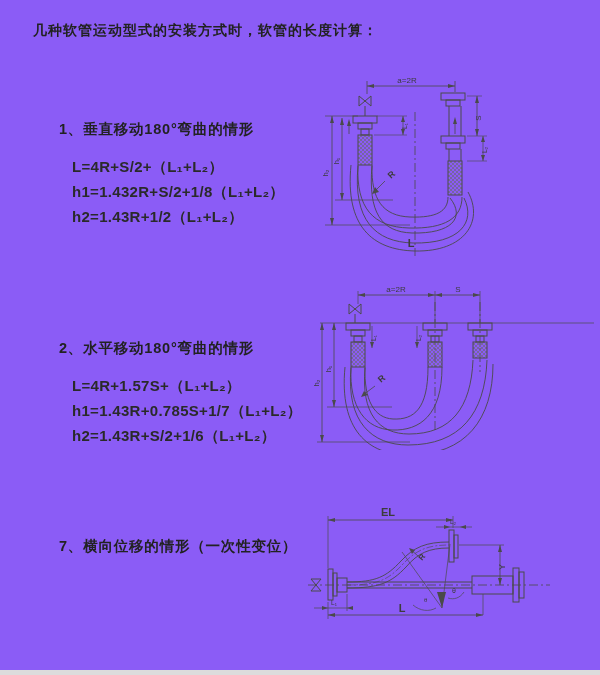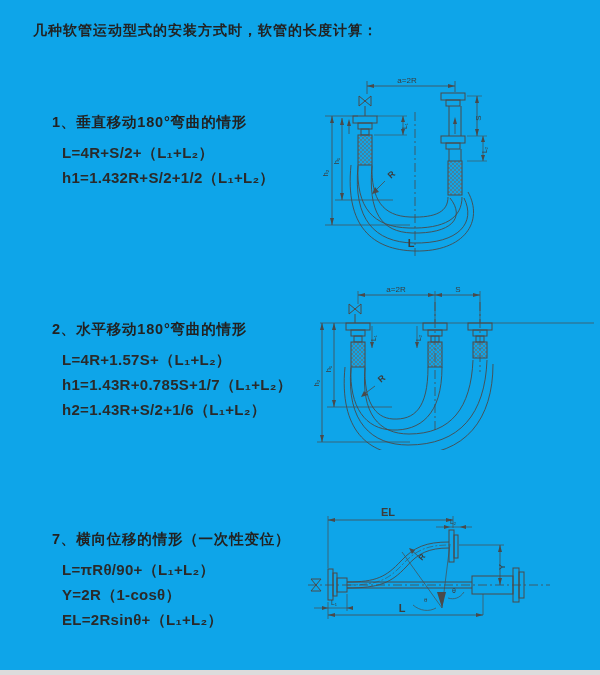--- a/index.html
+++ b/index.html
@@ -1,37 +1,37 @@
 <!DOCTYPE html>
 <html><head>
 <meta charset="utf-8">
 <style>
   html,body { margin:0; padding:0; background:#ffffff; }
   .sheet {
     position:relative; width:600px; height:675px;
-    background:#0ea5e9; overflow:hidden;
+    background:#8b5cf6; overflow:hidden;
     font-family:"Liberation Sans","DejaVu Sans",sans-serif;
     color:#1f1f1f;
   }
   .doc-title {
     position:absolute; left:33px; top:22px;
     font-size:14px; font-weight:bold; letter-spacing:1px; color:#222;
   }
   .section { position:absolute; left:44px; }
   .section .heading {
     font-size:14.5px; font-weight:bold; letter-spacing:0.8px; color:#222;
-    margin:8px;
-  }
-  .section .formulas { margin:8px 0 0 18px; }
+    margin:15px;
+  }
+  .section .formulas { margin:8px 0 0 28px; }
   .section .formula {
     font-size:15px; font-weight:bold; letter-spacing:0.3px;
     line-height:25px; color:#2a2a2a; white-space:nowrap;
   }
   #sec1 { top:105px; }
-  #sec2 { top:312px; }
+  #sec2 { top:324px; }
   #sec3 { top:522px; }
   .diagram { position:absolute; }
   #dia1 { left:315px; top:70px; }
   #dia2 { left:312px; top:282px; }
   #dia3 { left:300px; top:498px; }
   svg { display:block; }
   svg text {
     font-family:"Liberation Sans","DejaVu Sans",sans-serif;
     fill:#3c3c3c; stroke:none;
   }
@@ -44,40 +44,36 @@
 <body>
 
 <div class="sheet">
 
   <div class="doc-title">几种软管运动型式的安装方式时，软管的长度计算：</div>
 
   <div class="section" id="sec1">
     <p class="heading">1、垂直移动180°弯曲的情形</p>
     <div class="formulas">
       <div class="formula">L=4R+S/2+（L₁+L₂）</div>
-      <div class="formula">h1=1.432R+S/2+1/2（L₁+L₂）</div>
+      <div class="formula">h1=1.432R+S/2+1/8（L₁+L₂）</div>
+      <div class="formula">h2=1.43R+1/2（L₁+L₂）</div>
     </div>
   </div>
 
   <div class="section" id="sec2">
     <p class="heading">2、水平移动180°弯曲的情形</p>
     <div class="formulas">
       <div class="formula">L=4R+1.57S+（L₁+L₂）</div>
       <div class="formula">h1=1.43R+0.785S+1/7（L₁+L₂）</div>
       <div class="formula">h2=1.43R+S/2+1/6（L₁+L₂）</div>
     </div>
   </div>
 
   <div class="section" id="sec3">
     <p class="heading">7、横向位移的情形（一次性变位）</p>
-    <div class="formulas">
-      <div class="formula">L=πRθ/90+（L₁+L₂）</div>
-      <div class="formula">Y=2R（1-cosθ）</div>
-      <div class="formula">EL=2Rsinθ+（L₁+L₂）</div>
-    </div>
   </div>
 
   <div class="diagram" id="dia1">
   <svg width="285" height="190" viewBox="0 0 285 190">
     <defs>
       <pattern id="hz1" width="4" height="4" patternUnits="userSpaceOnUse">
         <path d="M0,0 L4,4 M4,0 L0,4" stroke="#6a6a6a" stroke-width="0.6"></path>
       </pattern>
     </defs>
     <g stroke="#4a4a4a" fill="none" stroke-width="1">

